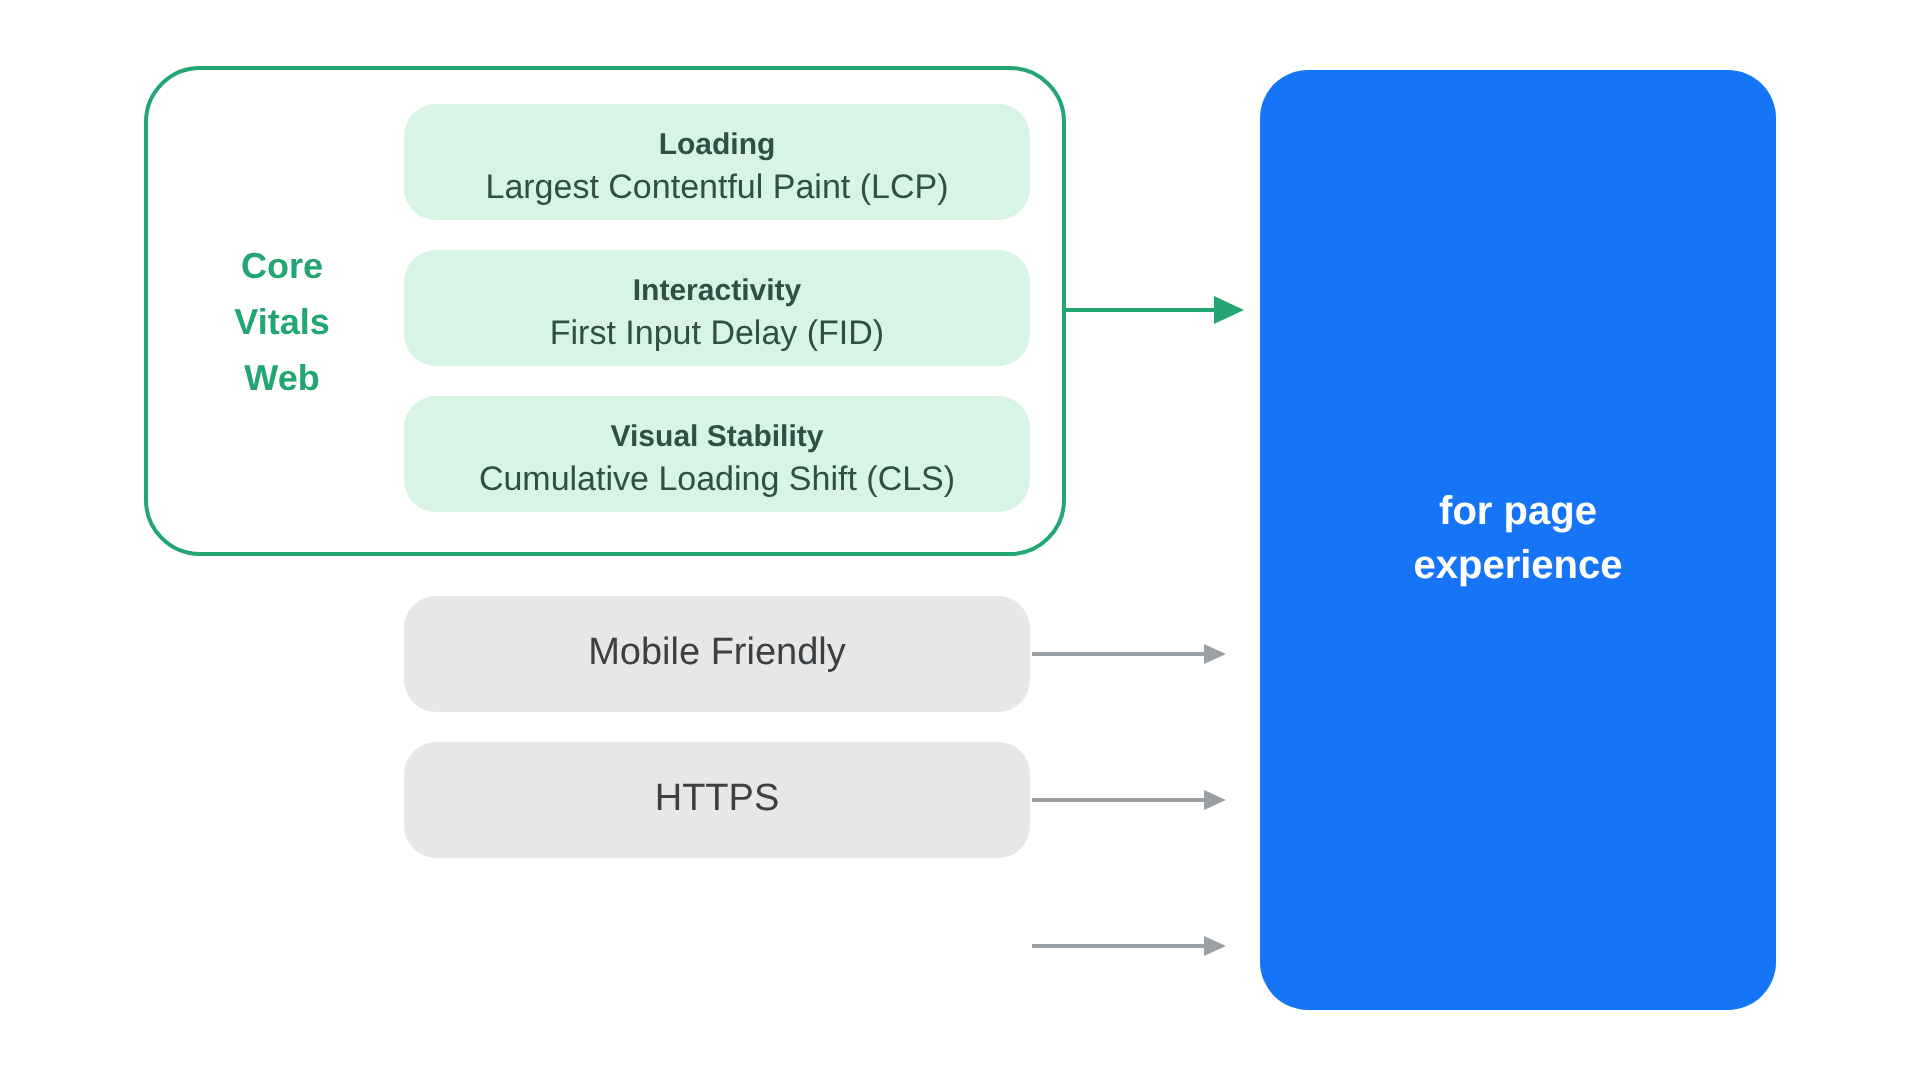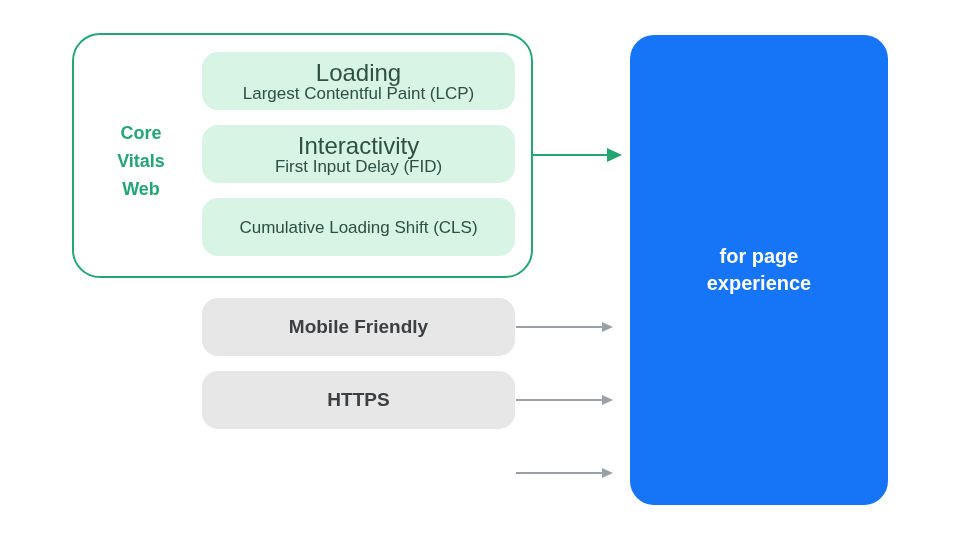--- a/index.html
+++ b/index.html
@@ -56,41 +56,41 @@
     flex-direction:column;
     align-items:center;
     justify-content:center;
     text-align:center;
   }
   .pill.green{
     background:var(--light-green-fill,#D7F4E5);
     color:var(--green-box-text,#2E5045);
   }
   .pill-title{
-    font-size:24px;
-    font-weight:normal;
+    font-size:15px;
+    font-weight:bold;
     line-height:24px;
   }
   .pill-sub{
     font-size:17px;
     line-height:17px;
   }
   
   .gray-stack{
     position:absolute;
     left:202px;top:298px;
     display:flex;
     flex-direction:column;
     gap:15px;
   }
   .pill.gray{
     background:var(--gray-fill,#E7E7E8);
     color:var(--dark-text,#3C4043);
     font-size:19px;
-    font-weight:700;
+    font-weight:400;
   }
   
   .result-box{
     position:absolute;
     left:630px;top:35px;
     width:258px;height:470px;
     border-radius:24px;
     background:var(--blue-fill,#1674F6);
     display:flex;
     flex-direction:column;
@@ -143,20 +143,21 @@
     <div class="cwv-boxes">
       <div class="pill green">
         <div class="pill-title">Loading</div>
         <div class="pill-sub">Largest Contentful Paint (LCP)</div>
       </div>
       <div class="pill green">
         <div class="pill-title">Interactivity</div>
         <div class="pill-sub">First Input Delay (FID)</div>
       </div>
       <div class="pill green">
+        <div class="pill-title">Visual Stability</div>
         <div class="pill-sub">Cumulative Loading Shift (CLS)</div>
       </div>
     </div>
   </div>
 
   <div class="gray-stack">
     <div class="pill gray">
       <div>Mobile Friendly</div>
     </div>
     <div class="pill gray">

